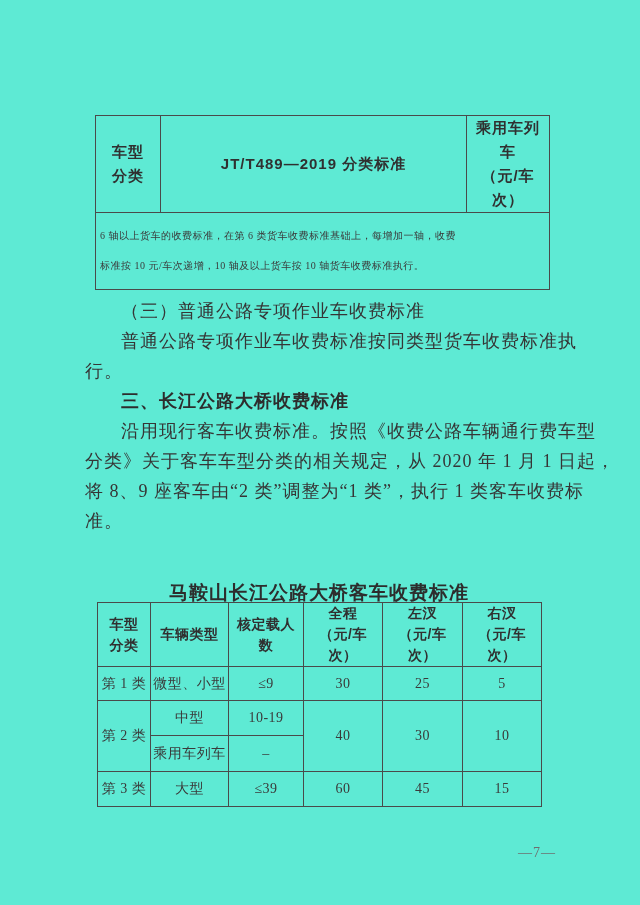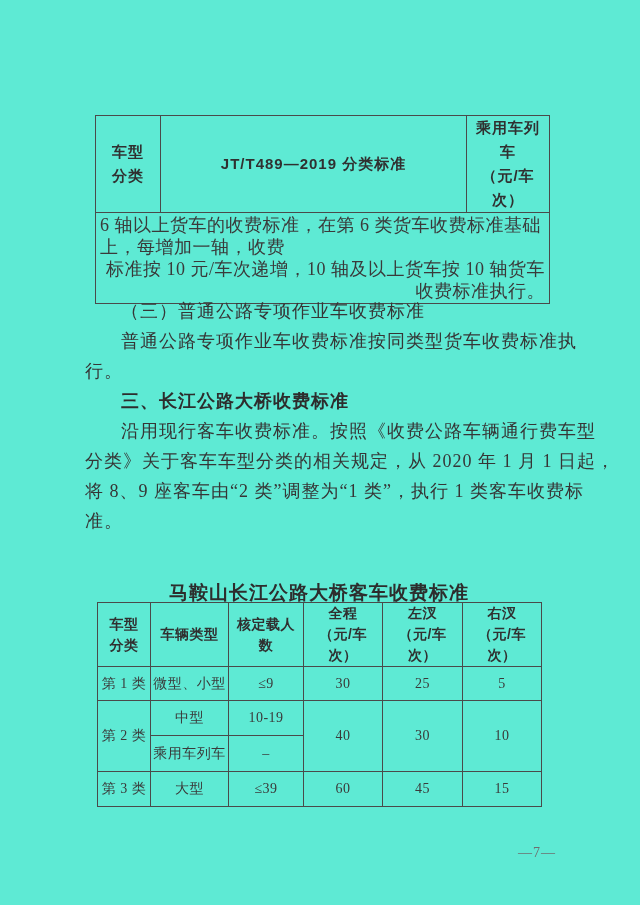--- a/index.html
+++ b/index.html
@@ -39,27 +39,27 @@
   .truck-table th {
     font-family: "Liberation Sans", "DejaVu Sans", sans-serif;
     font-weight: bold;
     color: #303030;
     line-height: 24px;
   }
   .truck-table .h-row { height: 55px; }
   .truck-table .d-row { height: 38px; }
   .truck-table .note-row { height: 46px; }
   .note-cell {
-    font-size: 18px;
-    line-height: 22px;
+    font-size: 10px;
+    line-height: 30px;
     letter-spacing: 0.5px;
-    padding: 1px 4px;
+    padding: 8px 4px;
   }
   .note-cell .note-l1 { text-align: left; }
-  .note-cell .note-l2 { text-align: right; }
+  .note-cell .note-l2 { text-align: left; }
 
   
   .body-text {
     position: absolute;
     left: 85px;
     top: 296px;
     width: 472px;
     font-size: 18px;
     line-height: 30px;
     letter-spacing: 1px;

